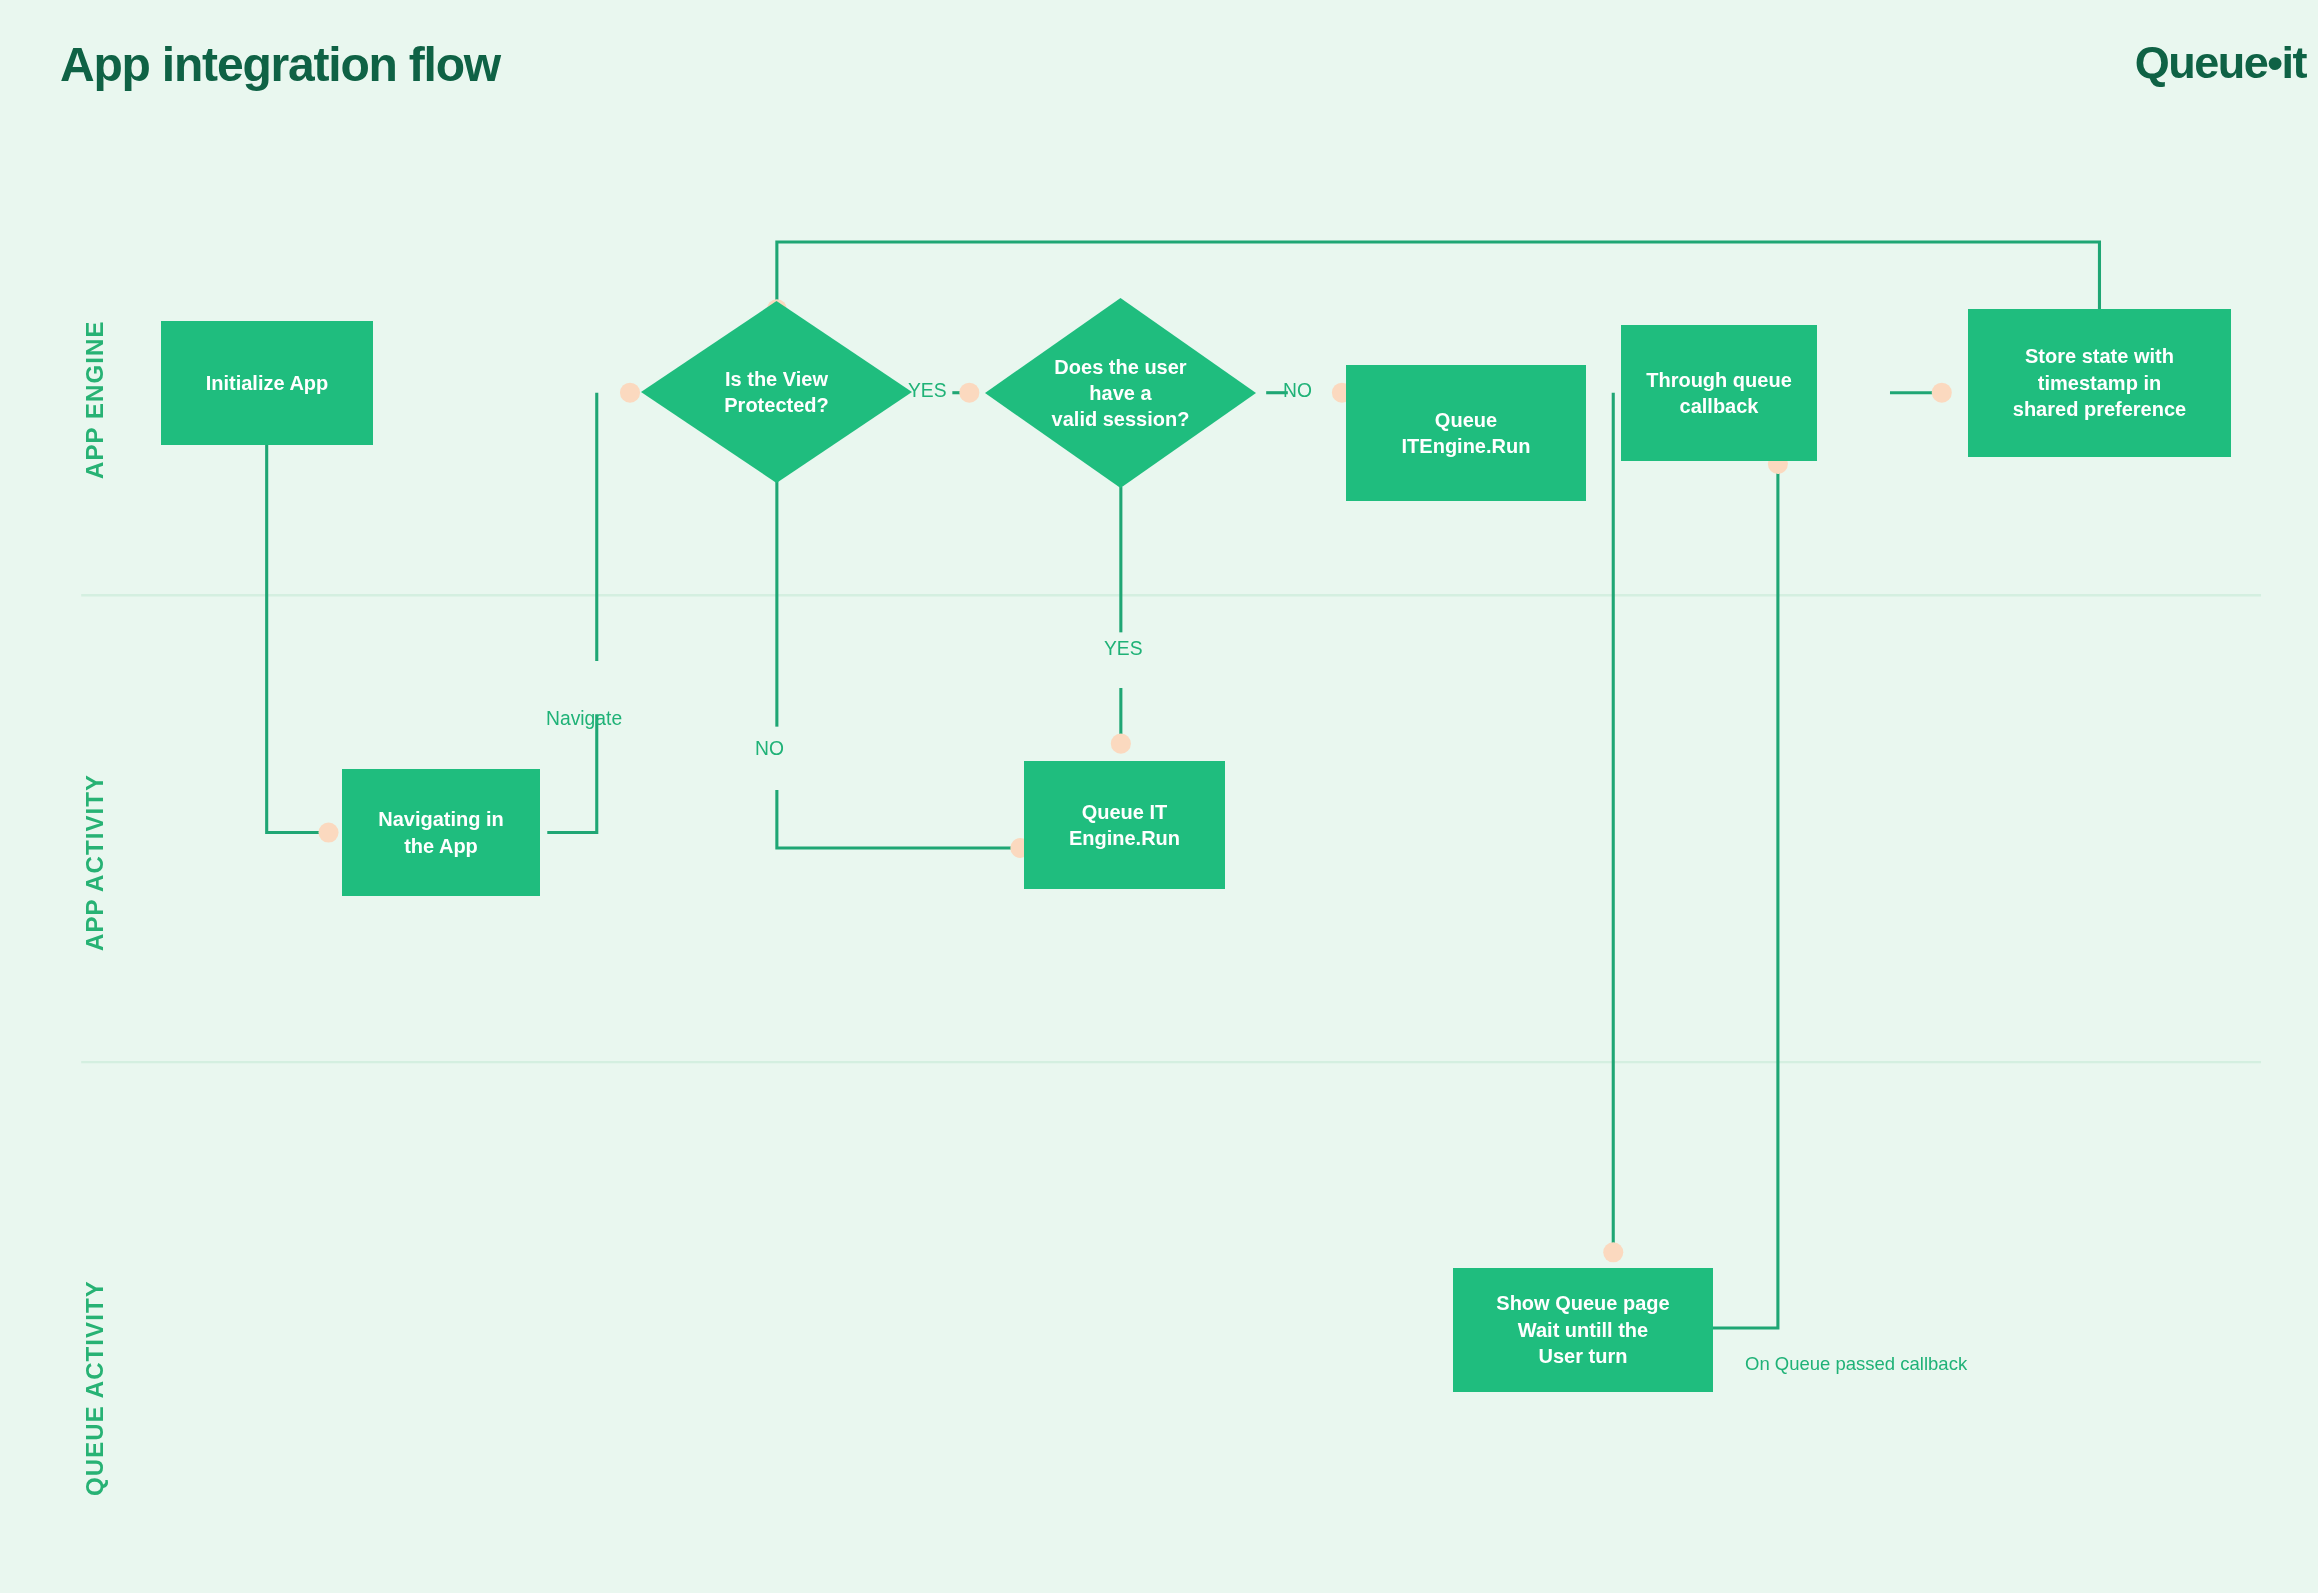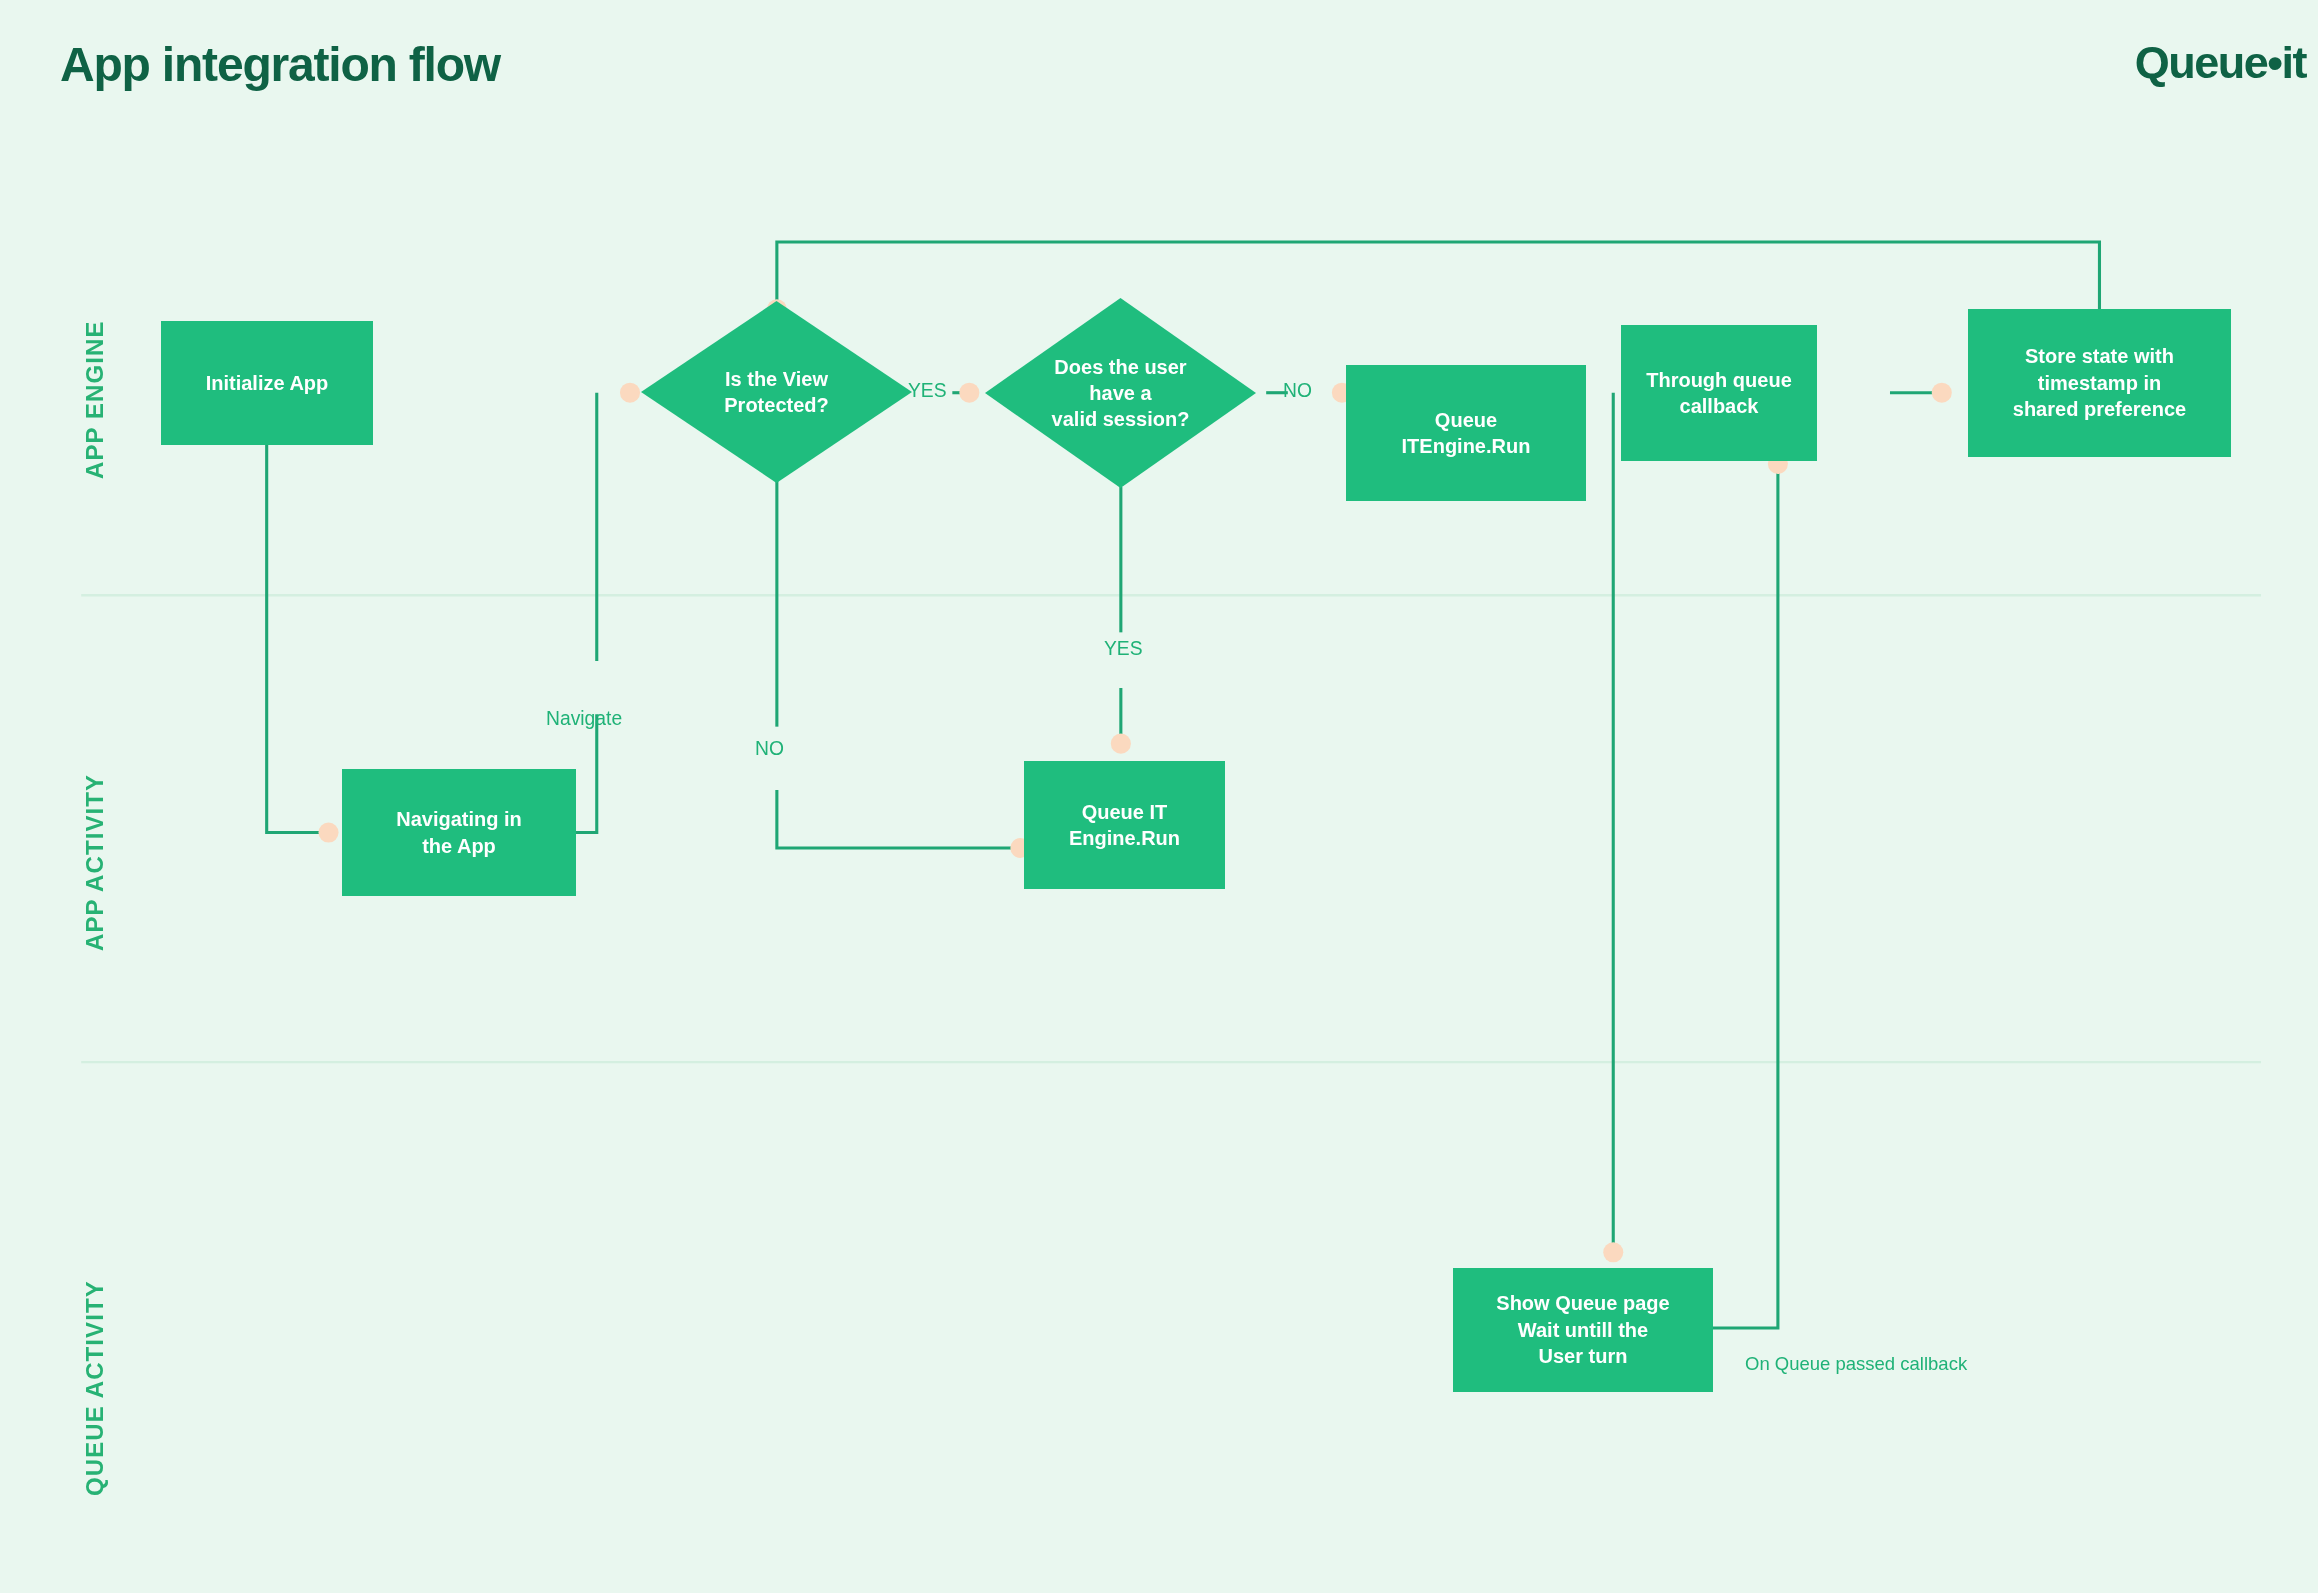--- a/index.html
+++ b/index.html
@@ -187,21 +187,21 @@
   <div class="node" style="left:1346px; top:325px; width:240px; height:136px;margin-top:40px;">Queue
 ITEngine.Run</div>
 
   <div class="node" style="left:1621px; top:325px; width:196px; height:136px;">Through queue
 callback</div>
 
   <div class="node" style="left:1968px; top:309px; width:263px; height:148px;">Store state with
 timestamp in
 shared preference</div>
 
-  <div class="node" style="left:342px; top:769px; width:234px; height:127px;">Navigating in
+  <div class="node" style="left:342px; top:769px; width:198px; height:127px;">Navigating in
 the App</div>
 
   <div class="node" style="left:1024px; top:761px; width:201px; height:128px;">Queue IT
 Engine.Run</div>
 
   <div class="node" style="left:1453px; top:1268px; width:260px; height:124px;">Show Queue page
 Wait untill the
 User turn</div>
 
   <div class="edge-label" style="left:908px; top:380px;">YES</div>

